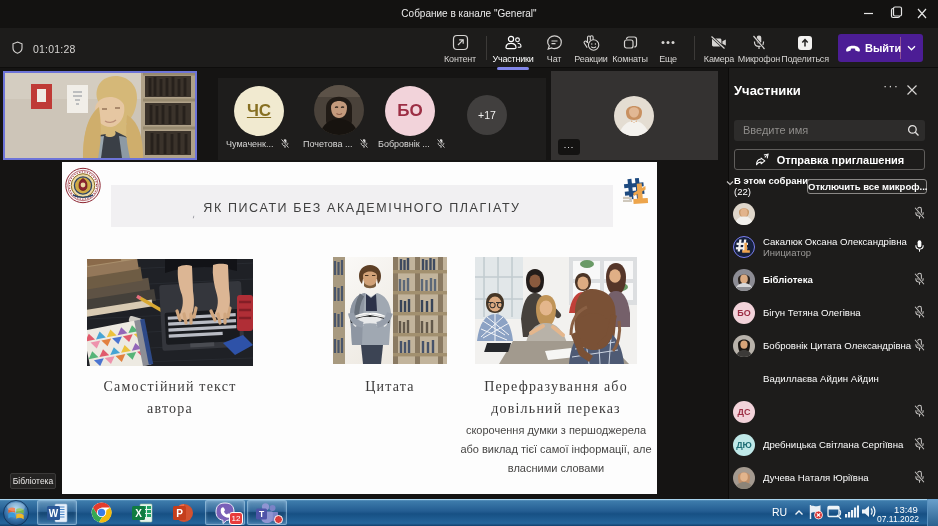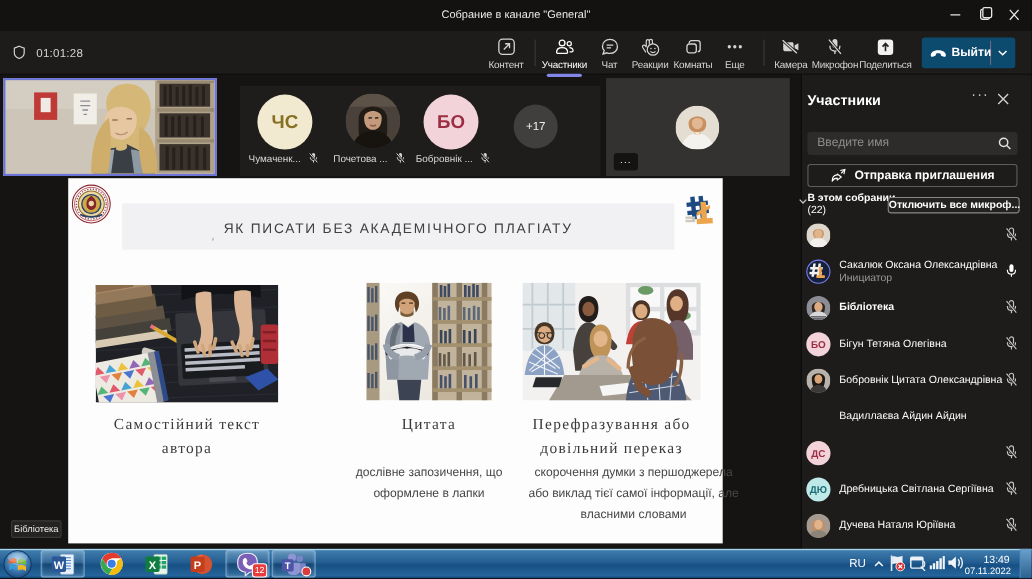--- a/index.html
+++ b/index.html
@@ -12,21 +12,21 @@
   .titlebar { left:0; top:0; width:938px; height:28px; background:#131211; }
   .title { width:100%; top:8px; text-align:center; color:#ebebeb; font-size:10px; }
 
   
   .toolbar { left:0; top:28px; width:938px; height:40px; background:#1d1c1b; border-bottom:1px solid #0e0d0c; }
   .tbtn { top:5px; text-align:center; color:#d6d4d2; font-size:9px; letter-spacing:-0.2px; }
   .tbtn .ico { height:19px; display:flex; align-items:center; justify-content:center; margin-bottom:2px; }
   .sep { top:8px; width:1px; height:24px; background:#3c3a38; }
   .timer { left:33px; top:14.5px; color:#d6d4d2; font-size:10.5px; letter-spacing:.2px; }
 
-  .leave { left:838px; top:6px; width:85px; height:28px; background:#0c4a6e; border-radius:3px; color:#fff; display:flex; align-items:center; }
+  .leave { left:838px; top:6px; width:85px; height:28px; background:#4c1d95; border-radius:3px; color:#fff; display:flex; align-items:center; }
   .leave .txt { font-size:11px; font-weight:bold; margin-left:4px; }
   .leave .div { position:absolute; left:62px; top:3px; width:1px; height:22px; background:#d989977a; }
   .vthumb { left:3px; top:71px; width:194px; height:89px; border:2px solid #6d74d8; background:#c9c2b8; overflow:hidden; }
   .avlabel { color:#d8d7d6; font-size:9px; top:138px; }
 
   
   .slide { left:62px; top:162px; width:595px; height:332px; background:#fdfdfd; }
   .band { left:49px; top:23px; width:502px; height:42px; background:#f1f0f2; }
   .bandtxt { width:100%; top:16px; text-align:center; color:#404040; font-size:12.5px; letter-spacing:1.6px; font-weight:500; }
   .h-serif { font-family:"Liberation Serif", serif; color:#3b3a3a; font-size:14px; letter-spacing:1.2px; text-align:center; line-height:21.5px; }
@@ -203,21 +203,21 @@
       <path d="M100 48 C103 50 108 50 111 47" stroke="#bb8f78" stroke-width="1.3" fill="none"></path>
       <path d="M97 36 h5 M110 35 h5" stroke="#96755a" stroke-width="1.4" fill="none"></path>
       <path d="M101 61 C97 65 114 66 110 58 L120 63 C130 69 135 76 136 85 H80 C81 74 88 66 95 62 Z" fill="#3a3f46"></path>
       <path d="M80 73 C85 66 94 63 99 63 L96 85 H79 C79 81 79 77 80 73 Z" fill="#9aa7b0"></path>
       <path d="M135 75 C130 67 120 63 114 63 L117 85 H136 C136 81 136 78 135 75 Z" fill="#8d9aa4"></path>
       <path d="M78 85 C78 57 84 42 94 34 C97 54 96 70 93 85 Z" fill="#cfae6c"></path>
       <path d="M138 85 C138 60 132 48 122 42 C120 60 122 72 125 85 Z" fill="#cfae6c"></path>
     </svg>
   </div>
 
-  <div class="abs" style="left:234px;top:86px;width:50px;height:50px;border-radius:50%;background:#f1ead0;color:#877022;font-weight:bold;font-size:17px;display:flex;align-items:center;justify-content:center;">ЧС</div>
+  <div class="abs" style="left:234px;top:86px;width:50px;height:50px;border-radius:50%;background:#f1ead0;color:#877022;font-weight:bold;font-size:17px;display:flex;align-items:center;justify-content:center;text-decoration:underline;">ЧС</div>
   <div class="abs" style="left:314px;top:85px;width:50px;height:50px;border-radius:50%;overflow:hidden;">
     <svg width="50" height="50" viewBox="0 0 50 50">
       <rect width="50" height="50" fill="#4a423a"></rect>
       <rect x="0" y="0" width="50" height="12" fill="#5c5248"></rect>
       <path d="M12 23 C12 8 38 8 38 23 V36 C38 44 12 44 12 36 Z" fill="#211b16"></path>
       <path d="M17 22 C17.5 14 32.5 14 33 22 C33 29 30 33 25 33 C20 33 17 29 17 22 Z" fill="#c49a7c"></path>
       <path d="M21 22.5 C22 22 23.5 22 24 22.5 M27 22.5 C28 22 29.5 22 30 22.5" stroke="#33261c" stroke-width="1.3" fill="none"></path>
       <path d="M22.5 28.5 C24 29.6 26.5 29.6 28 28.5" stroke="#8c5c48" stroke-width="1.2" fill="none"></path>
       <path d="M6 50 C8 38 17 34 25 34 C33 34 42 38 44 50 Z" fill="#17130f"></path>
     </svg>
@@ -473,22 +473,21 @@
       <path d="M102 68 C106 52 132 52 136 70 C138 84 132 93 119 93 C106 93 99 84 102 68 Z" fill="#7a5136"></path>
       <path d="M99 76 l8 20 9 6" stroke="#7a5136" stroke-width="7" fill="none"></path>
       <path d="M139 58 l-5 22 -9 9" stroke="#7a5136" stroke-width="6" fill="none"></path>
       <path d="M96 78 C96 64 102 54 112 50 M144 64 C146 76 143 88 138 94" stroke="#8a6044" stroke-width="3" fill="none"></path>
     </svg>
 
     <div class="abs h-serif" style="left:28px;top:214px;width:160px;">Самостійний текст<br>автора</div>
     <div class="abs h-serif" style="left:248px;top:214px;width:160px;">Цитата</div>
     <div class="abs h-serif" style="left:404px;top:214px;width:180px;">Перефразування або<br>довільний переказ</div>
 
-    <div class="abs b-sans" style="left:238px;top:259px;width:180px;">дослівне запозичення, що<br>оформлене в лапки</div>
-    <div class="abs b-sans" style="left:414px;top:259px;width:200px;">скорочення думки з першоджерела<br>або виклад тієї самої інформації, але<br>власними словами</div>
+    <div class="abs b-sans" style="left:394px;top:259px;width:200px;">скорочення думки з першоджерела<br>або виклад тієї самої інформації, але<br>власними словами</div>
   </div>
 
   <div class="abs" style="left:10px;top:473px;width:46px;height:16px;background:#242322;border:1px solid #3a3938;border-radius:2px;color:#e8e7e6;font-size:8.5px;text-align:center;line-height:14px;">Бібліотека</div>
 
   <div class="abs panel">
     <div class="abs" style="left:5px;top:15px;color:#fff;font-size:13px;font-weight:bold;">Участники</div>
     <div class="abs" style="left:154px;top:10px;color:#d6d4d2;font-size:13px;letter-spacing:1px;">···</div>
     <svg class="abs" style="left:177px;top:16px" width="12" height="12" viewBox="0 0 12 12">
         <path d="M1.5 1.5 L10.5 10.5 M10.5 1.5 L1.5 10.5" stroke="#d6d4d2" stroke-width="1.2"></path>
       </svg>

